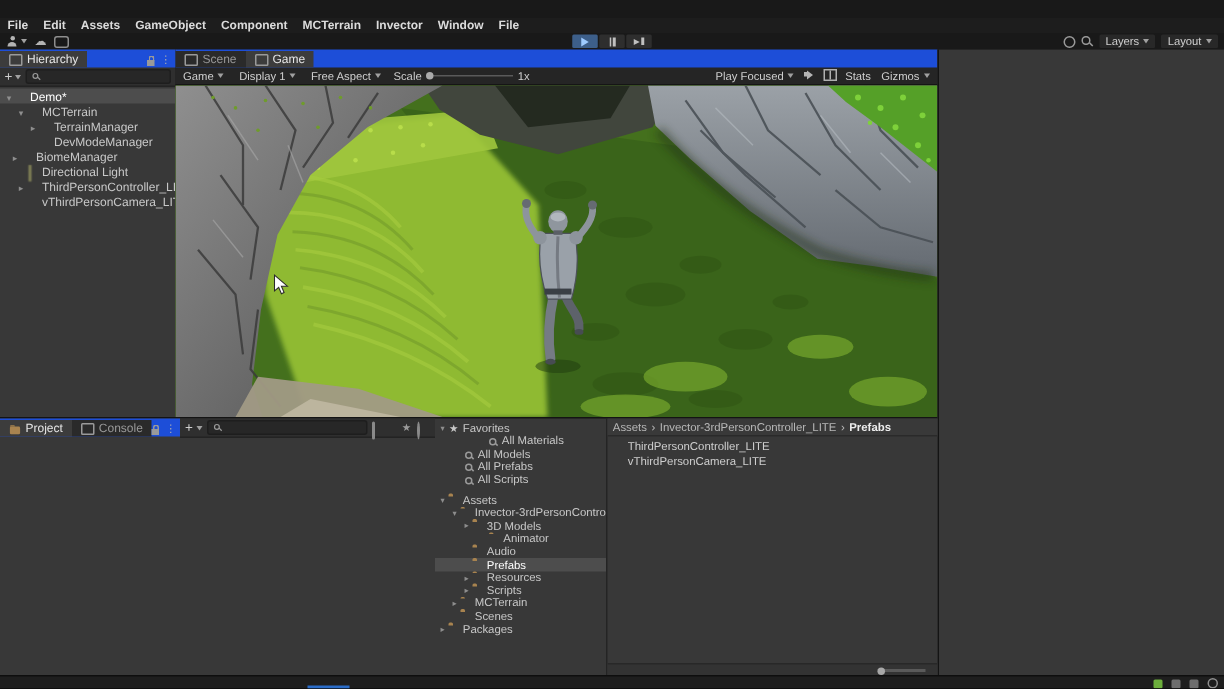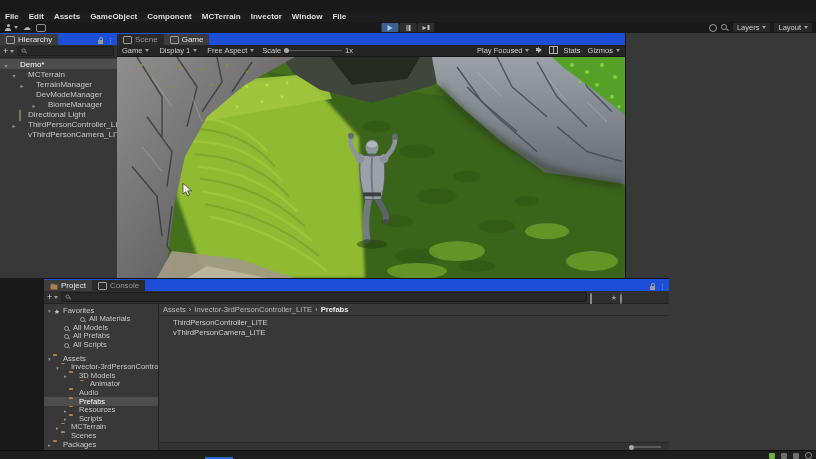--- a/index.html
+++ b/index.html
@@ -103,21 +103,21 @@
         border-top:3px solid transparent;border-bottom:3px solid transparent;width:0;height:0;}
   .grid-icon{width:7px;height:6px;border:1px solid #b0b0b0;position:relative;}
   .grid-icon::before{content:"";position:absolute;left:2.5px;top:0;width:1px;height:100%;background:#b0b0b0;}
   .viewport{flex:1;position:relative;background:#44701d;}
   .viewport svg{position:absolute;inset:0;width:100%;height:100%;display:block;}
   
   #inspector{position:absolute;left:625px;top:33px;width:191px;height:417px;background:#383838;
              border-left:1px solid #141414;display:flex;flex-direction:column;}
   
   #project{position:absolute;left:0;top:278px;width:625px;height:172px;background:#383838;
-           border-top:1px solid #141414;display:flex;flex-direction:column;margin-left:44px;}
+           border-top:1px solid #141414;display:flex;flex-direction:row;}
   .pbody{flex:1;display:flex;min-height:0;}
   .ptree{width:114px;border-right:1px solid #242424;padding-top:2px;overflow:hidden;}
   .tgap{height:5px;}
   .pfiles{flex:1;display:flex;flex-direction:column;position:relative;min-width:0;}
   .crumbs{height:11px;background:#393939;border-bottom:1px solid #2a2a2a;display:flex;align-items:center;
           font-size:7.6px;color:#b8b8b8;padding:0 4px;gap:3px;}
   .crumb-leaf{color:#ececec;font-weight:bold;}
   .filelist{padding:2px 2px;}
   .frow{display:flex;align-items:center;height:9.5px;font-size:7.6px;color:#cfcfcf;gap:2px;}
   .pfooter{position:absolute;right:0;bottom:0;left:0;height:8px;background:#333;border-top:1px solid #282828;}
@@ -231,21 +231,21 @@
       <div class="hrow" style="padding-left:18px">
         <span class="arr">▸</span>
         <span class="ico"><span class="i-cube"></span></span>
         <span>TerrainManager</span>
       </div>
       <div class="hrow" style="padding-left:18px">
         <span class="arr"></span>
         <span class="ico"><span class="i-cube"></span></span>
         <span>DevModeManager</span>
       </div>
-      <div class="hrow" style="padding-left:30px">
+      <div class="hrow" style="padding-left:6px">
         <span class="arr">▸</span>
         <span class="ico"><span class="i-cube"></span></span>
         <span>BiomeManager</span>
       </div>
       <div class="hrow" style="padding-left:10px">
         <span class="arr"></span>
         <span class="ico"><span class="i-sun"></span></span>
         <span>Directional Light</span>
       </div>
       <div class="hrow" style="padding-left:10px">

